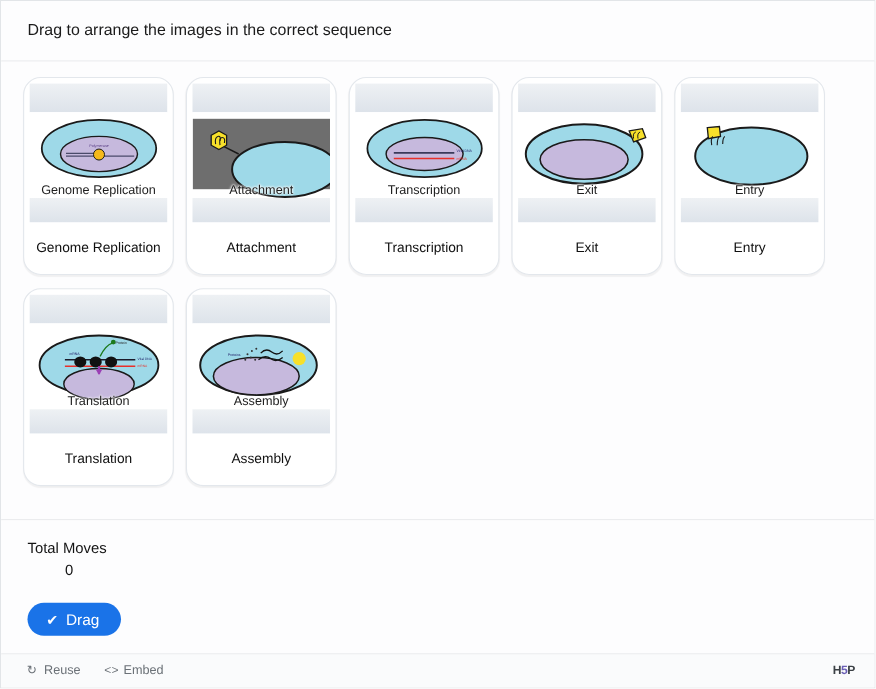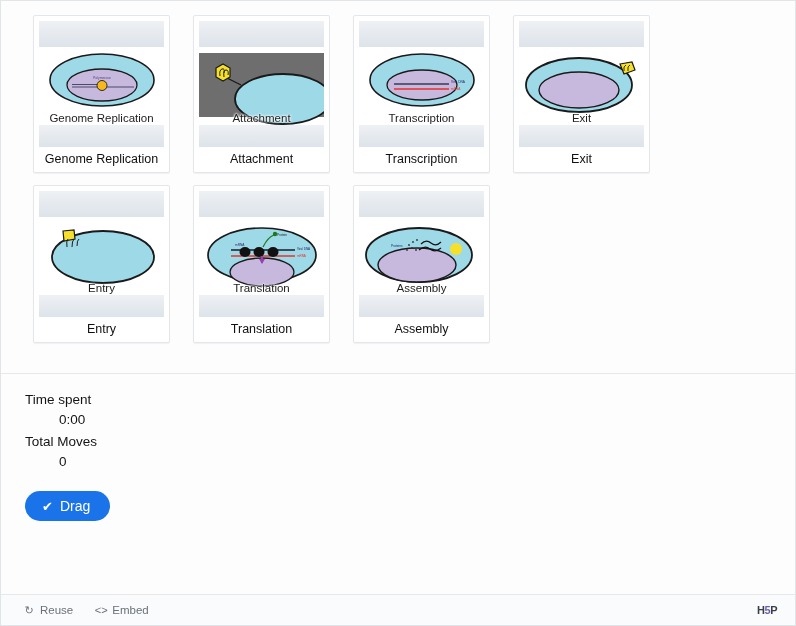--- a/index.html
+++ b/index.html
@@ -46,25 +46,25 @@
   }
   .card-list {
     display: flex;
     flex-wrap: wrap;
     gap: 0px;
     list-style: none;
   }
 
   .seq-card {
     width: 137px;
-    height: 158px;
-    margin: 0 11px 12px 12px;
+    height: 180px;
+    margin: 0 11px 12px 0;
     background: #ffffff;
     border: 1px solid #e3e7ec;
-    border-radius: 2px;
+    border-radius: 16px;
     box-shadow: 0 1px 1px rgba(0,0,0,0.05);
     padding: 5px 5px 0 5px;
     display: flex;
     flex-direction: column;
     cursor: move;
     overflow: hidden;
   }
 
   .card-bar {
     height: 26px;
@@ -179,20 +179,23 @@
     letter-spacing: -0.5px;
     padding-right: 6px;
   }
   .h5p-logo .accent { color: #6b5fb5; }
 </style>
 </head>
 <body>
 
 <div class="app-frame">
 
+  <div class="task-header">
+    <div class="task-header-text">Drag to arrange the images in the correct sequence</div>
+  </div>
 
   <div class="board">
     <ul class="card-list" id="card-list">
         <li class="seq-card">
           <div class="card-bar"></div>
           <div class="card-figure">
             <svg viewBox="0 0 127 78" xmlns="http://www.w3.org/2000/svg">
               <ellipse cx="63" cy="33" rx="52" ry="26" fill="#9ed9e8" stroke="#1a1a1a" stroke-width="1.6"></ellipse>
               <ellipse cx="63" cy="38" rx="35" ry="16" fill="#c6b9dd" stroke="#1a1a1a" stroke-width="1.3"></ellipse>
               <text x="63" y="32" font-size="3.4" fill="#5a3f86" text-anchor="middle" font-family="Liberation Sans, sans-serif">Polymerase</text>
@@ -312,24 +315,20 @@
             <div class="card-caption">Assembly</div>
           </div>
           <div class="card-bar bottom"></div>
           <div class="card-label">Assembly</div>
         </li>
       </ul>
   </div>
 
   <div class="stats-area">
     <div class="stat-row">
-      <div class="stat-name">Time spent</div>
-      <div class="stat-value">0:00</div>
-    </div>
-    <div class="stat-row">
       <div class="stat-name">Total Moves</div>
       <div class="stat-value">0</div>
     </div>
     <button class="check-button">
       <span class="tick">✔</span>
       <span>Drag</span>
     </button>
   </div>
 
   <div class="action-bar">

